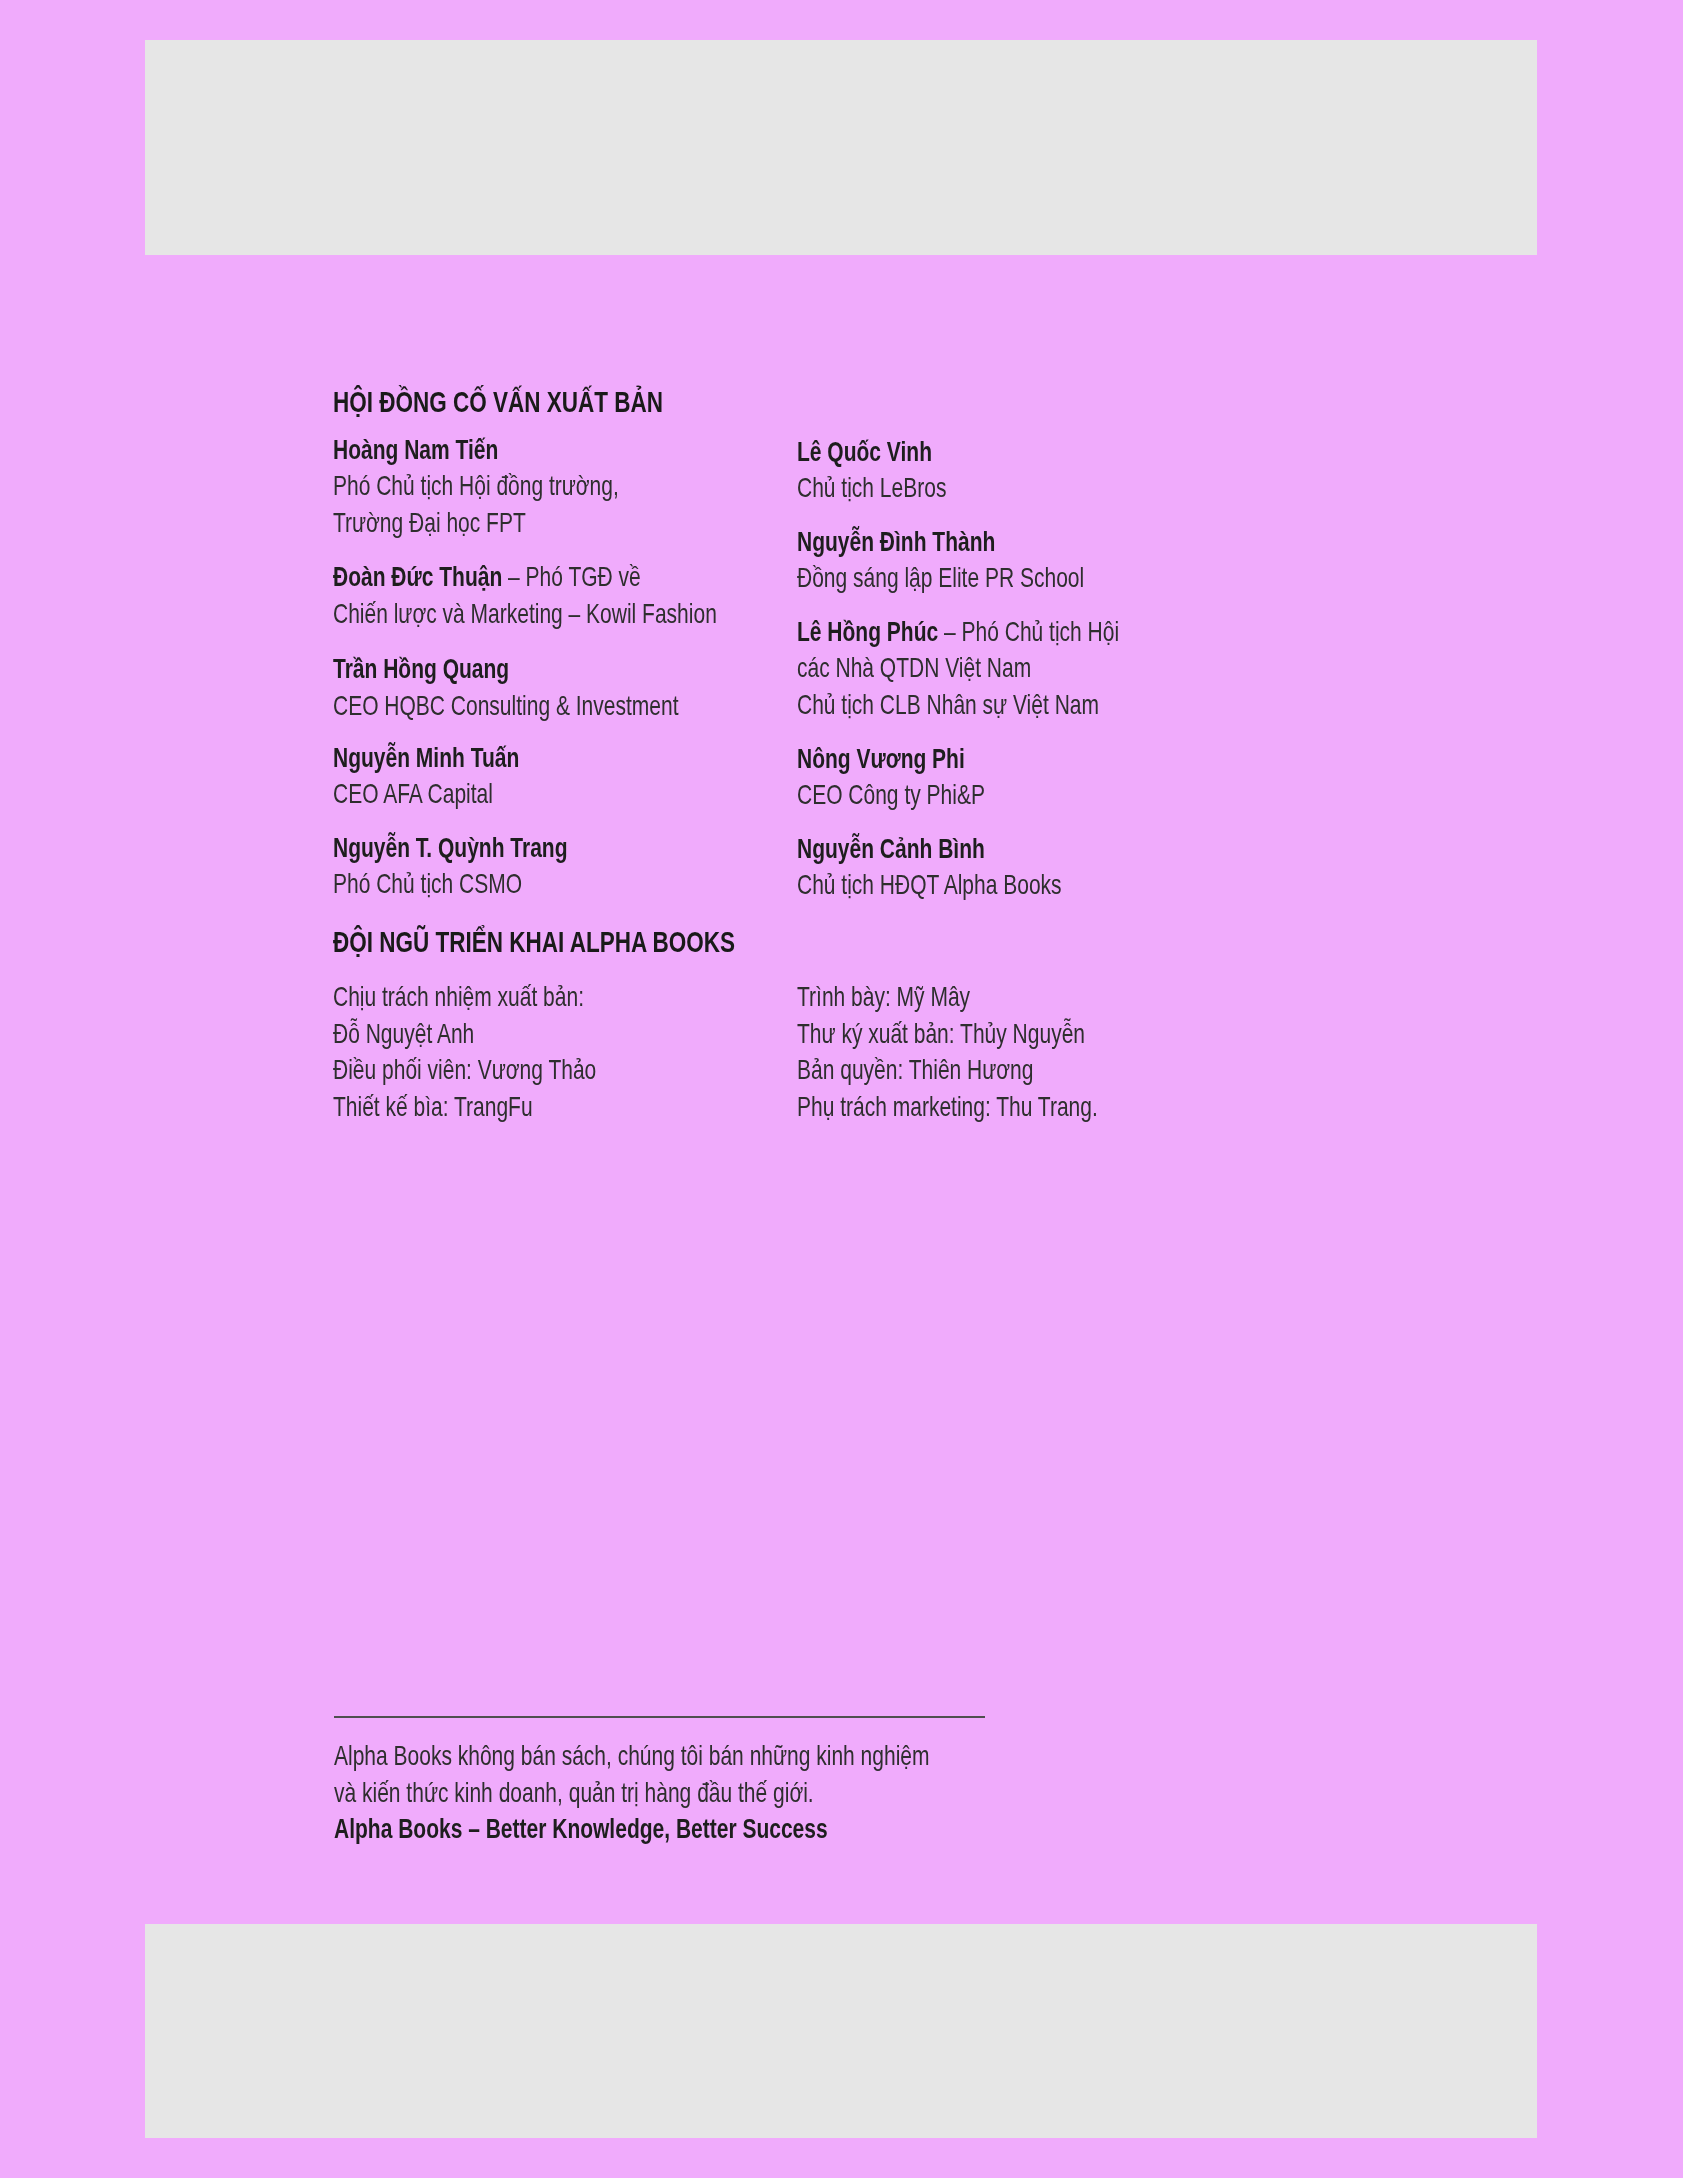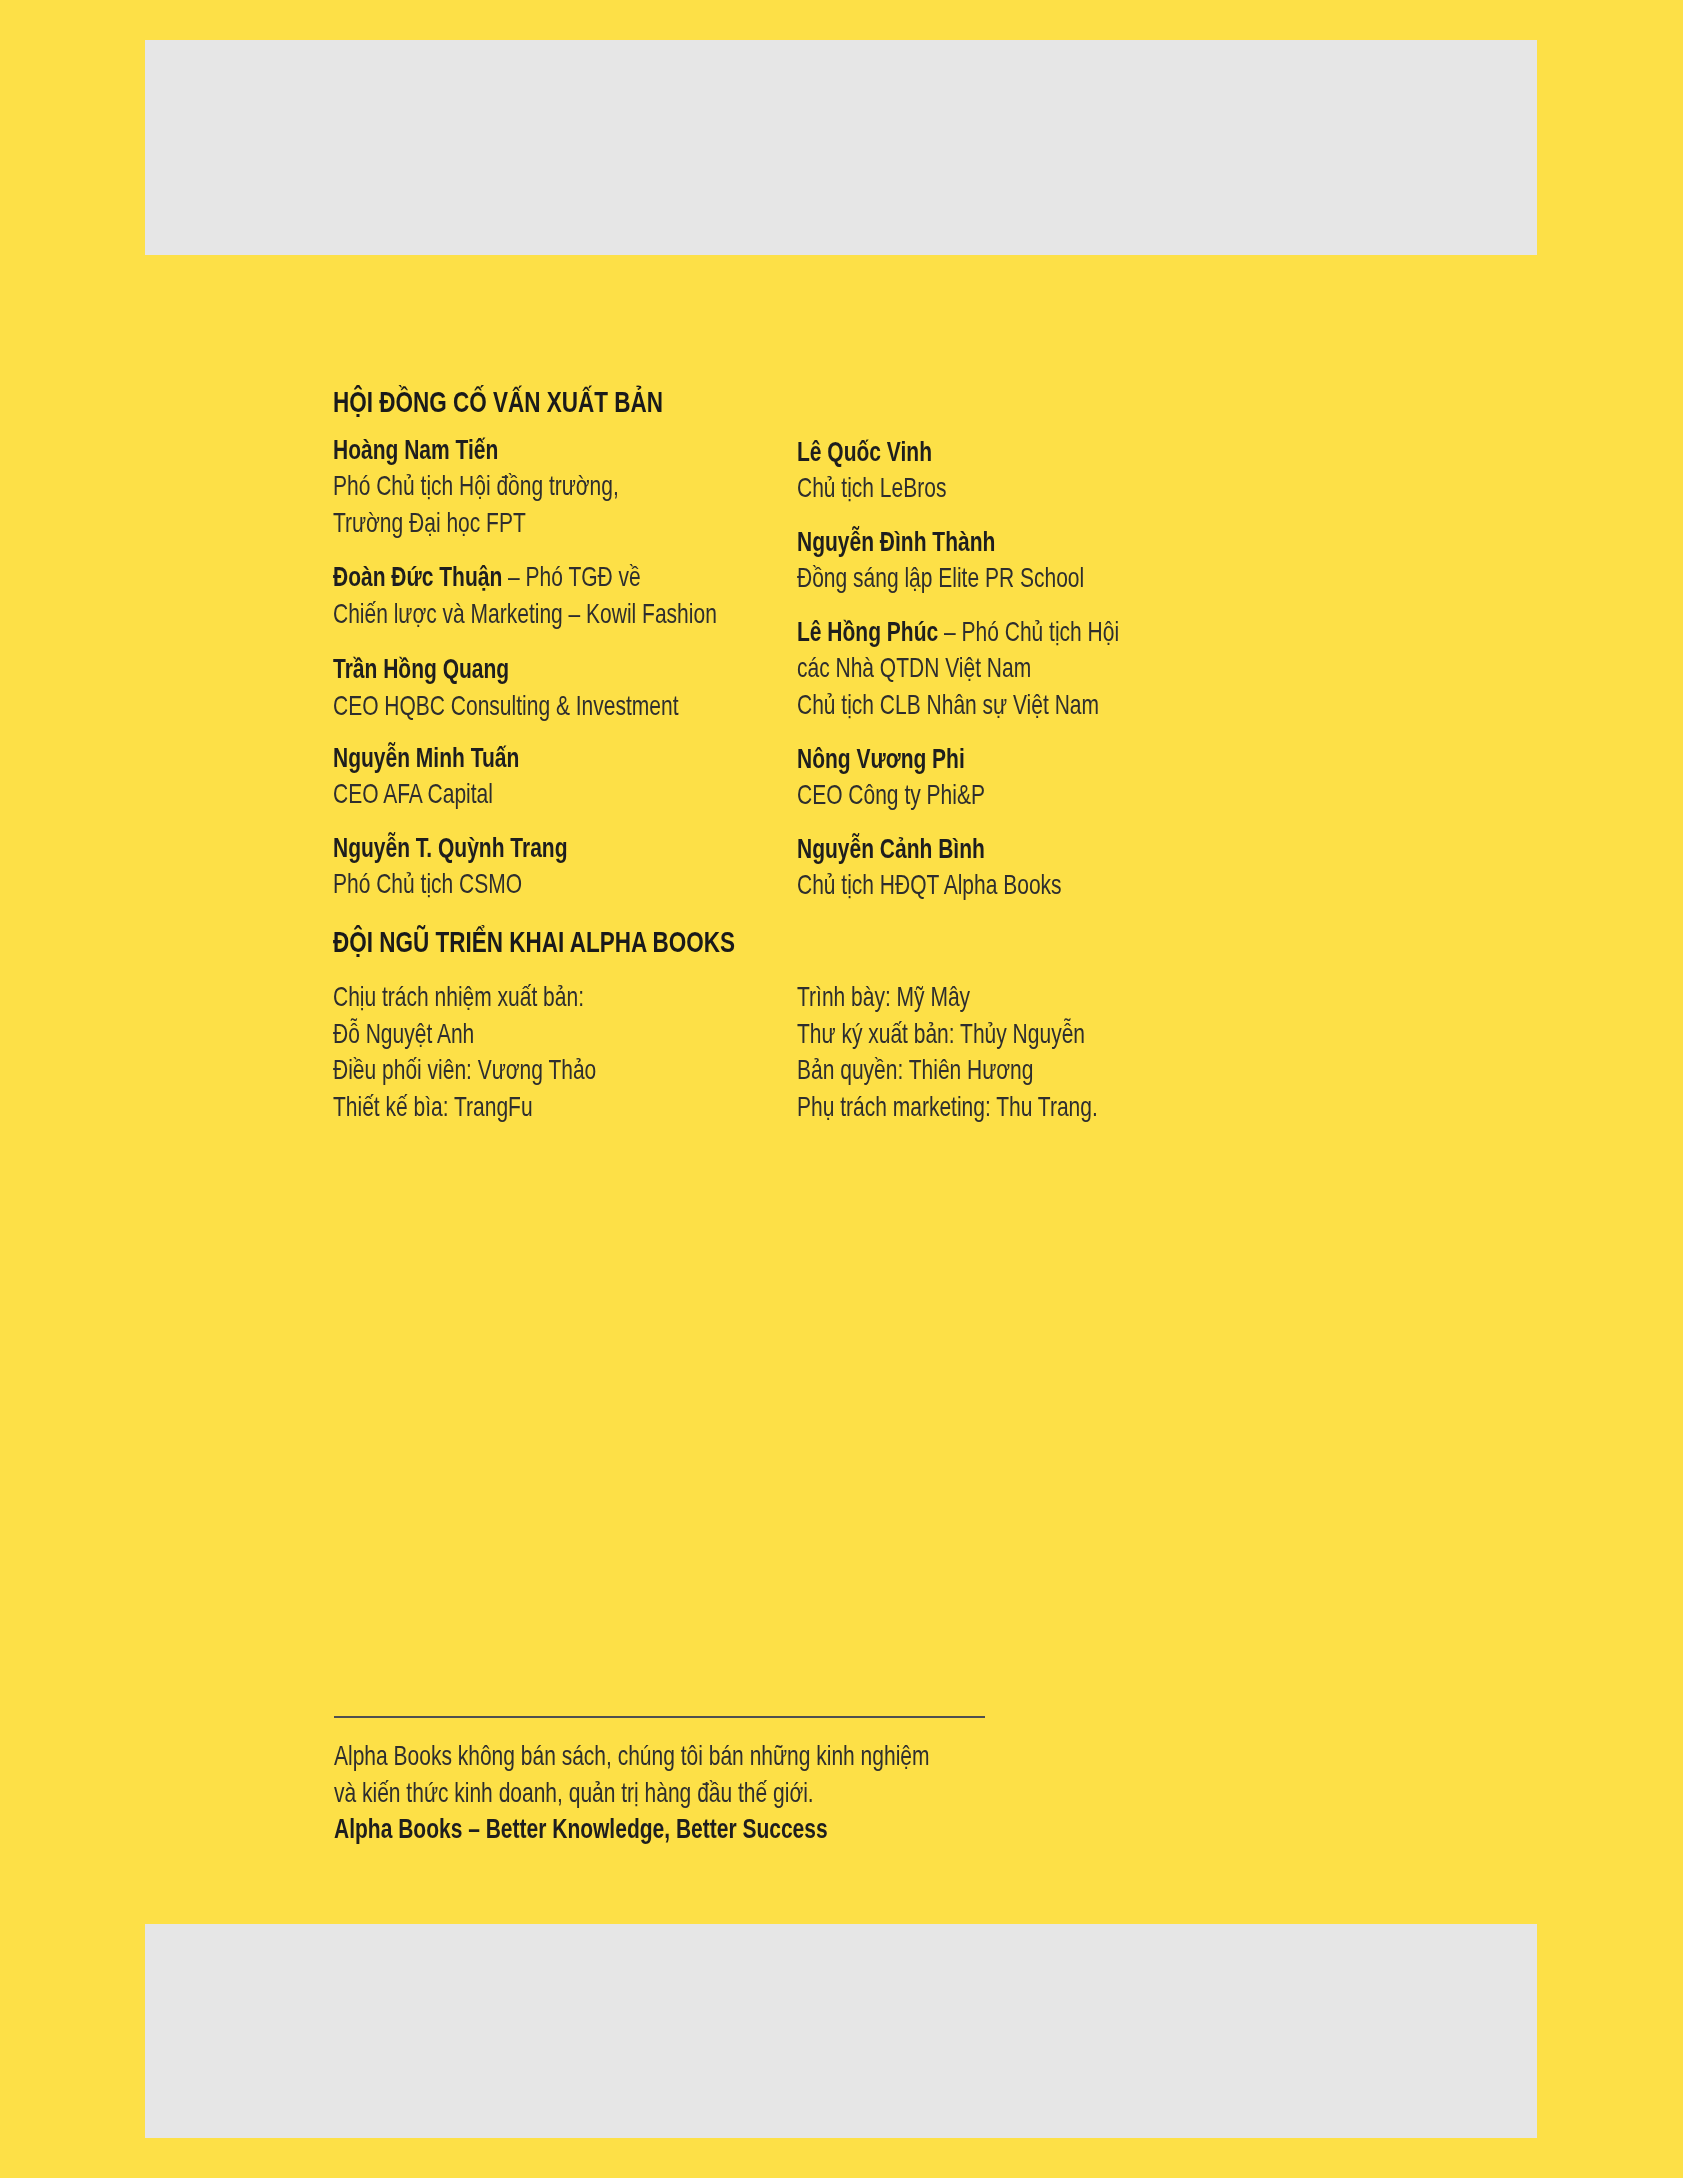--- a/index.html
+++ b/index.html
@@ -1,17 +1,17 @@
 <!DOCTYPE html>
 <html><head>
 <meta charset="utf-8">
 <style>
   html,body { margin:0; padding:0; background:#fff; }
   .page {
-    position:relative; width:1683px; height:2178px; background:#fde047;
+    position:relative; width:1683px; height:2178px; background:#f0abfc;
     font-family:"Liberation Sans", sans-serif; color:#2b2b2b; overflow:hidden;text-decoration:underline;
   }
   .gray-block { position:absolute; background:#e6e6e6; }
   .ln {
     position:absolute; white-space:nowrap;
     font-size:28px; line-height:34px; color:#2e2e2e;
     transform:scaleX(0.75); transform-origin:0 0;
   }
   .b { font-weight:700; color:#1e1e1e; }
   .h { font-size:30px; font-weight:700; color:#1a1a1a; }

